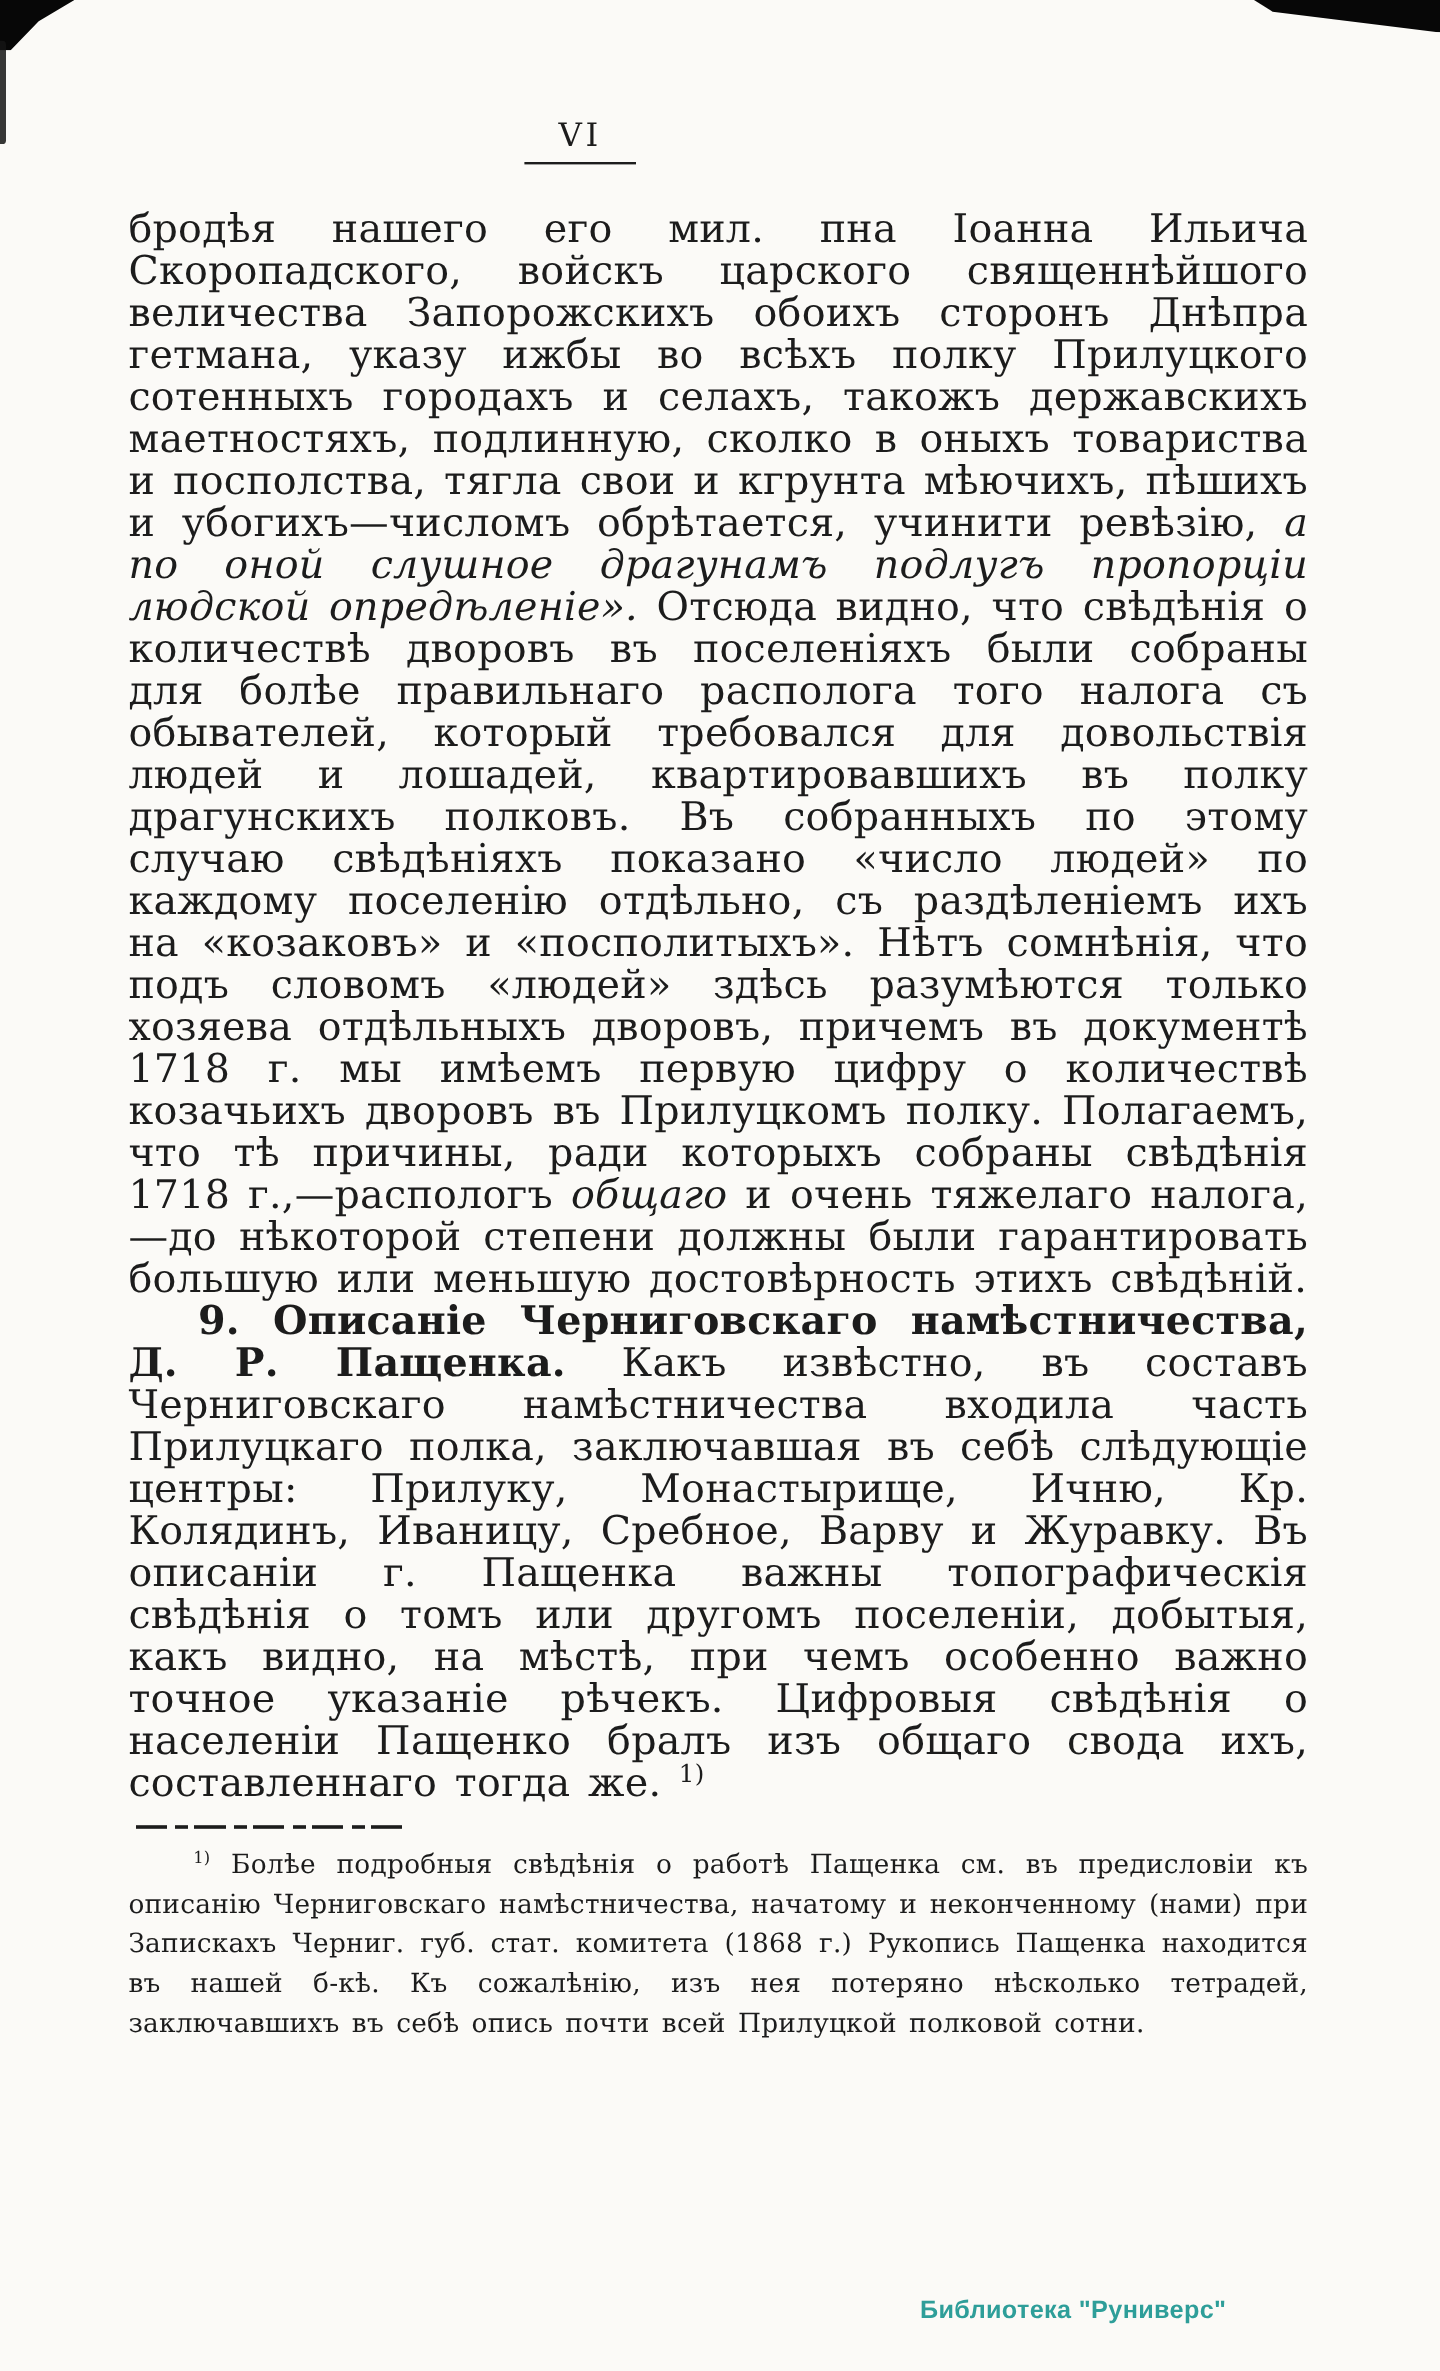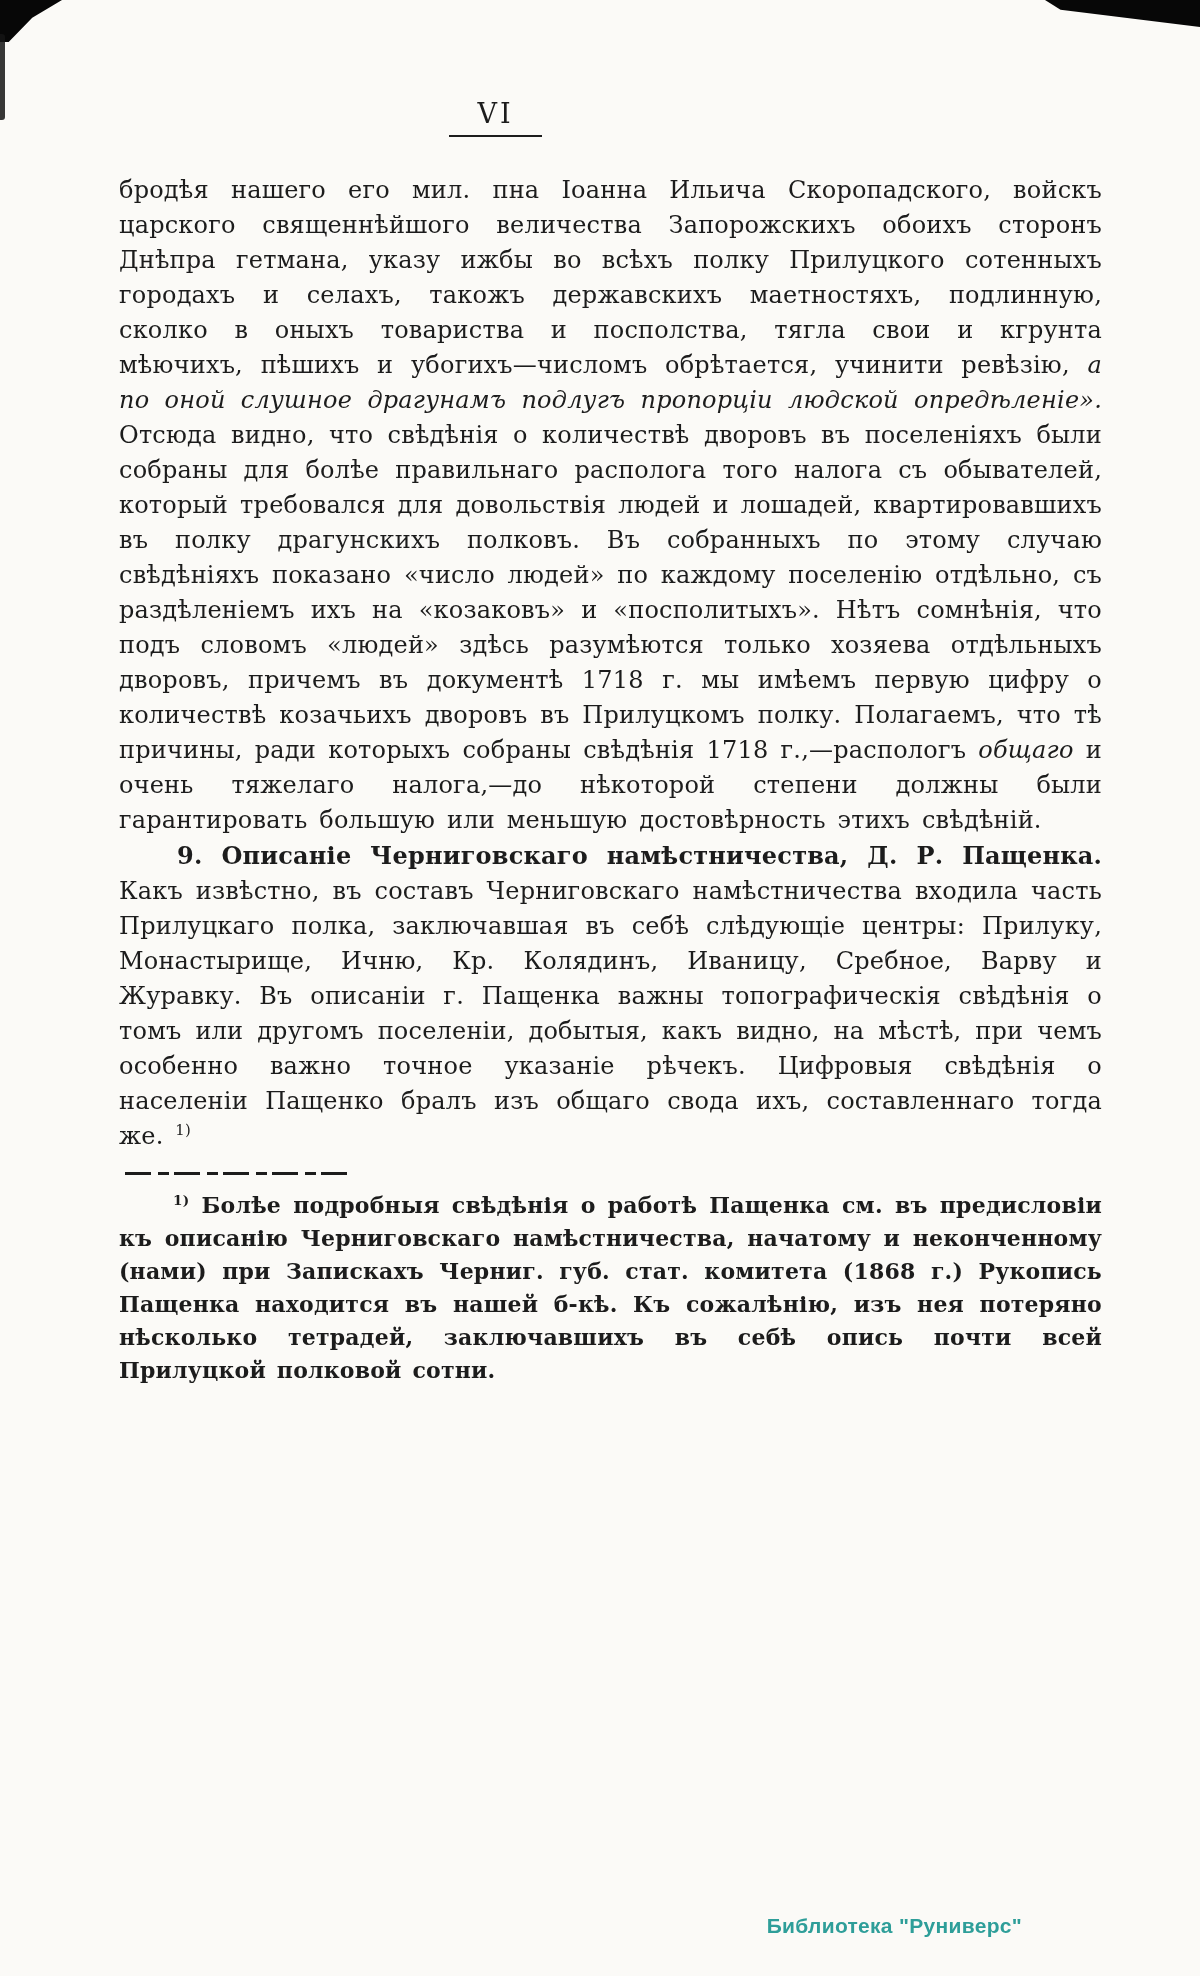--- a/index.html
+++ b/index.html
@@ -35,39 +35,39 @@
     position: absolute; top: 34px; left: 0;
     width: 5px; height: 86px;
     background: #141414;
     opacity: .85;
     border-radius: 0 3px 3px 0;
   }
 
   .content {
     position: absolute;
     top: 98px;
-    left: 119px;
+    left: 107px;
     width: 983px;
   }
 
   .page-number-row {
     text-align: center;
     padding-right: 230px; 
     margin-bottom: 24px;
   }
   .page-number {
     display: inline-block;
     font-size: 27px;
     letter-spacing: 3px;
     padding: 0 28px 6px 28px;
     border-bottom: 2.5px solid #1d1d1d;
   }
 
   .main-text {
-    font-size: 24px;
+    font-size: 33px;
     line-height: 35px;
     text-align: justify;
     word-spacing: 4px;
     letter-spacing: 0.2px;
     margin-top: 36px;
   }
   .main-text p { margin: 0; }
   .para.indent { text-indent: 58px; }
   .it { font-style: italic; }
   .bd { font-weight: bold; }
@@ -86,21 +86,20 @@
       #1c1c1c 33px, #1c1c1c 44px,
       transparent 44px, transparent 49px);
   }
 
   .footnote {
     font-size: 22px;
     line-height: 33px;
     text-align: justify;
     word-spacing: 3px;
     letter-spacing: 0.2px;
-    font-weight: bold;
   }
   .footnote p { margin: 0; }
   .footnote .para.indent { text-indent: 54px; }
 
   .watermark {
     position: absolute;
     right: 178px;
     bottom: 38px;
     font-family: "Liberation Sans", sans-serif;
     font-weight: bold;

